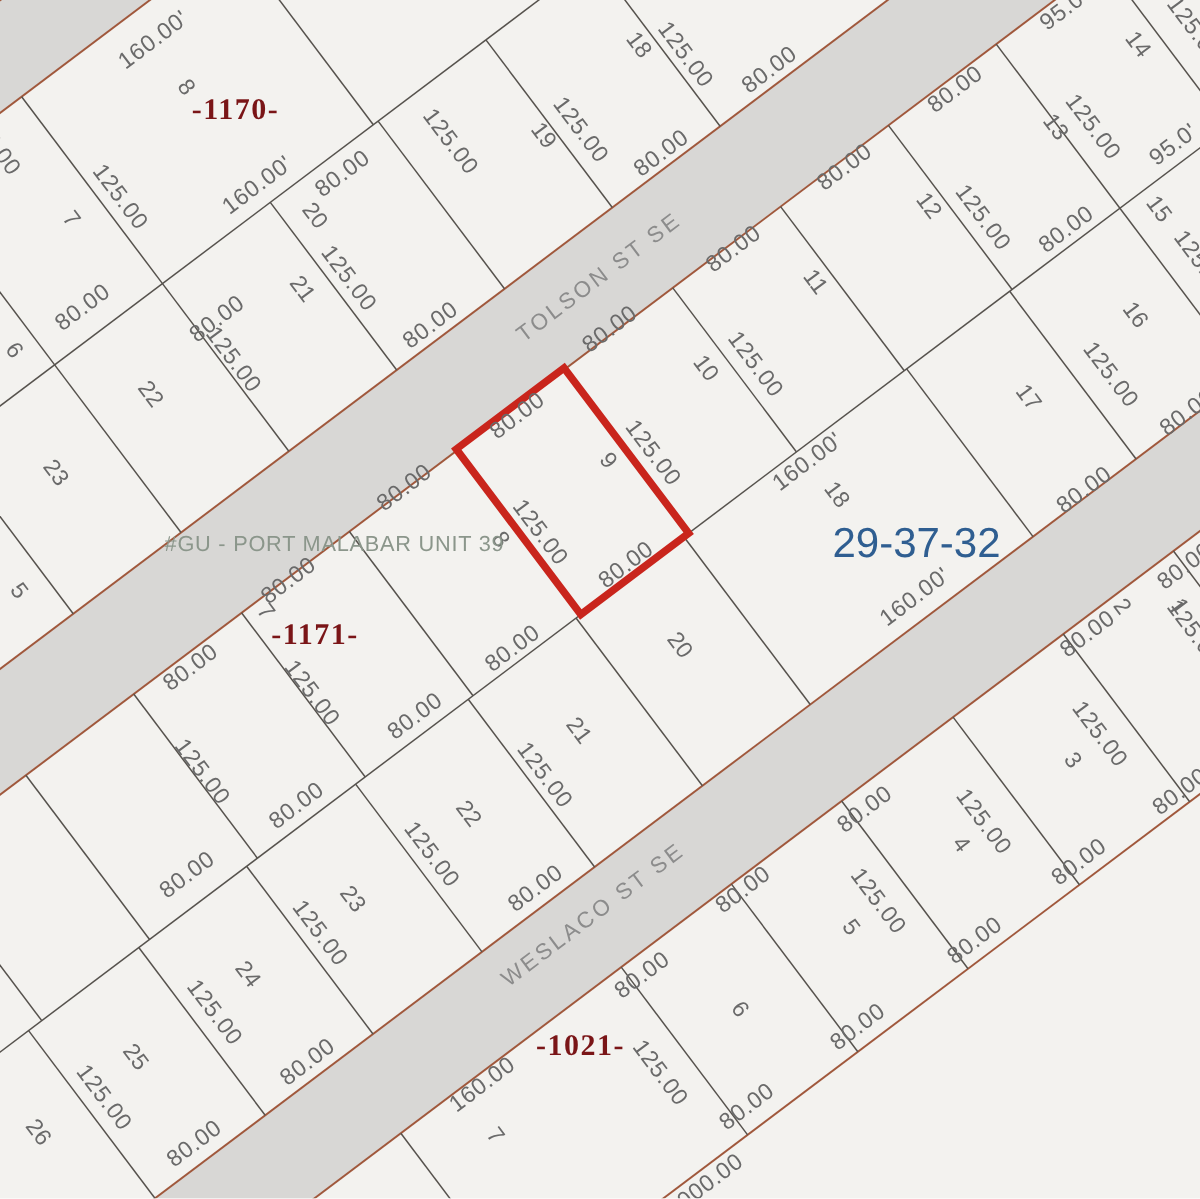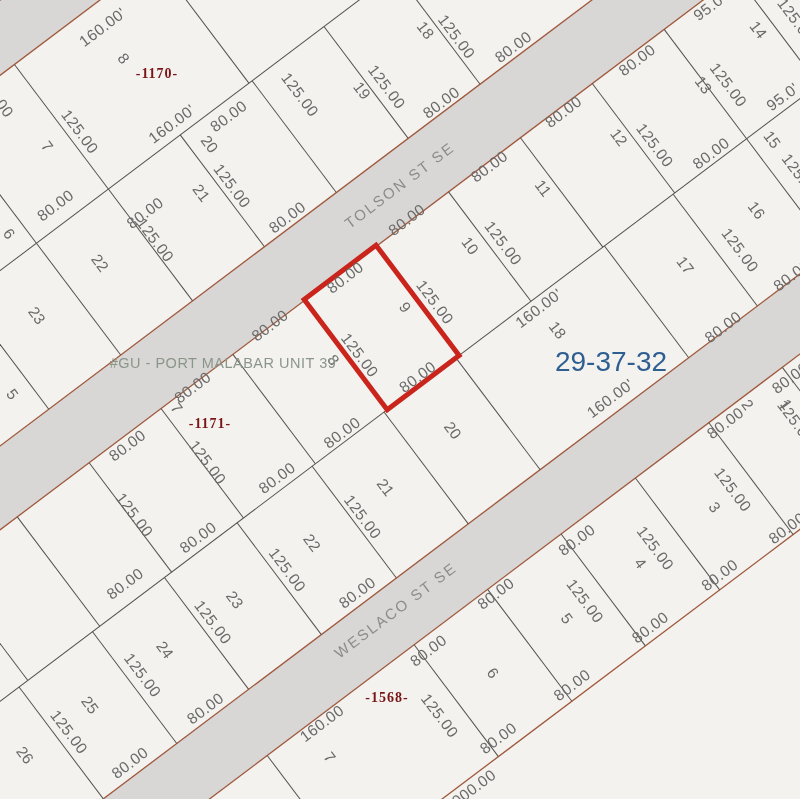--- a/index.html
+++ b/index.html
@@ -1,20 +1,20 @@
 <!DOCTYPE html>
 <html><head>
 <meta charset="utf-8">
 <style>
   html,body{margin:0;padding:0;background:#ffffff;}
   #stage{position:relative;width:800px;height:799px;overflow:hidden;background:#f3f2ef;
          font-family:"Liberation Sans",sans-serif;}
   #platsvg{position:absolute;left:0;top:0;}
   .overlay{position:absolute;transform:translate(-50%,-50%);white-space:nowrap;}
-  .block-label{font-family:"Liberation Serif",serif;font-weight:bold;font-size:14px;
+  .block-label{font-family:"Liberation Serif",serif;font-weight:bold;font-size:20px;
                color:#7a1517;letter-spacing:1px;}
   .unit-label{font-size:14.5px;color:#8b968b;letter-spacing:.5px;}
   .section-label{font-size:28px;color:#2f5e91;}
   .watermark{position:absolute;transform:none;font-size:27px;font-weight:bold;color:#979797;
              opacity:.85;letter-spacing:0px;}
   text{font-family:"Liberation Sans",sans-serif;}
   .dim{fill:#6a6a6a;font-size:15.5px;letter-spacing:.5px;}
   .lotnum{fill:#6a6a6a;font-size:15.5px;}
   .roadname{fill:#8c8c8c;font-size:15px;letter-spacing:2px;}
 </style>
@@ -203,16 +203,16 @@
           <text x="427" y="672" text-anchor="middle" dominant-baseline="central" transform="rotate(90 427 672)" class="dim">125.00</text>
           <text x="515" y="672" text-anchor="middle" dominant-baseline="central" transform="rotate(90 515 672)" class="dim">125.00</text>
           <text x="612" y="672" text-anchor="middle" dominant-baseline="central" transform="rotate(90 612 672)" class="dim">125.00</text>
           <text x="703" y="656" text-anchor="middle" dominant-baseline="central" transform="rotate(90 703 656)" class="dim">125.00</text>
         </g>
     </g>
   </svg>
 
   <div class="overlay block-label" id="ov-1170" style="left: 157px; top: 74px;">-1170-</div>
   <div class="overlay block-label" id="ov-1171" style="left: 210px; top: 424px; text-align: right;">-1171-</div>
-  <div class="overlay block-label" id="ov-1172" style="left: 387px; top: 698px;">-1568-</div>
+  <div class="overlay block-label" id="ov-1172" style="left: 387px; top: 698px;">-1021-</div>
   <div class="overlay unit-label" id="ov-unit" style="left: 223px; top: 363px;">#GU - PORT MALABAR UNIT 39</div>
   <div class="overlay section-label" id="ov-section" style="left: 611px; top: 362px;">29-37-32</div>
 </div>
 
 </body></html>

